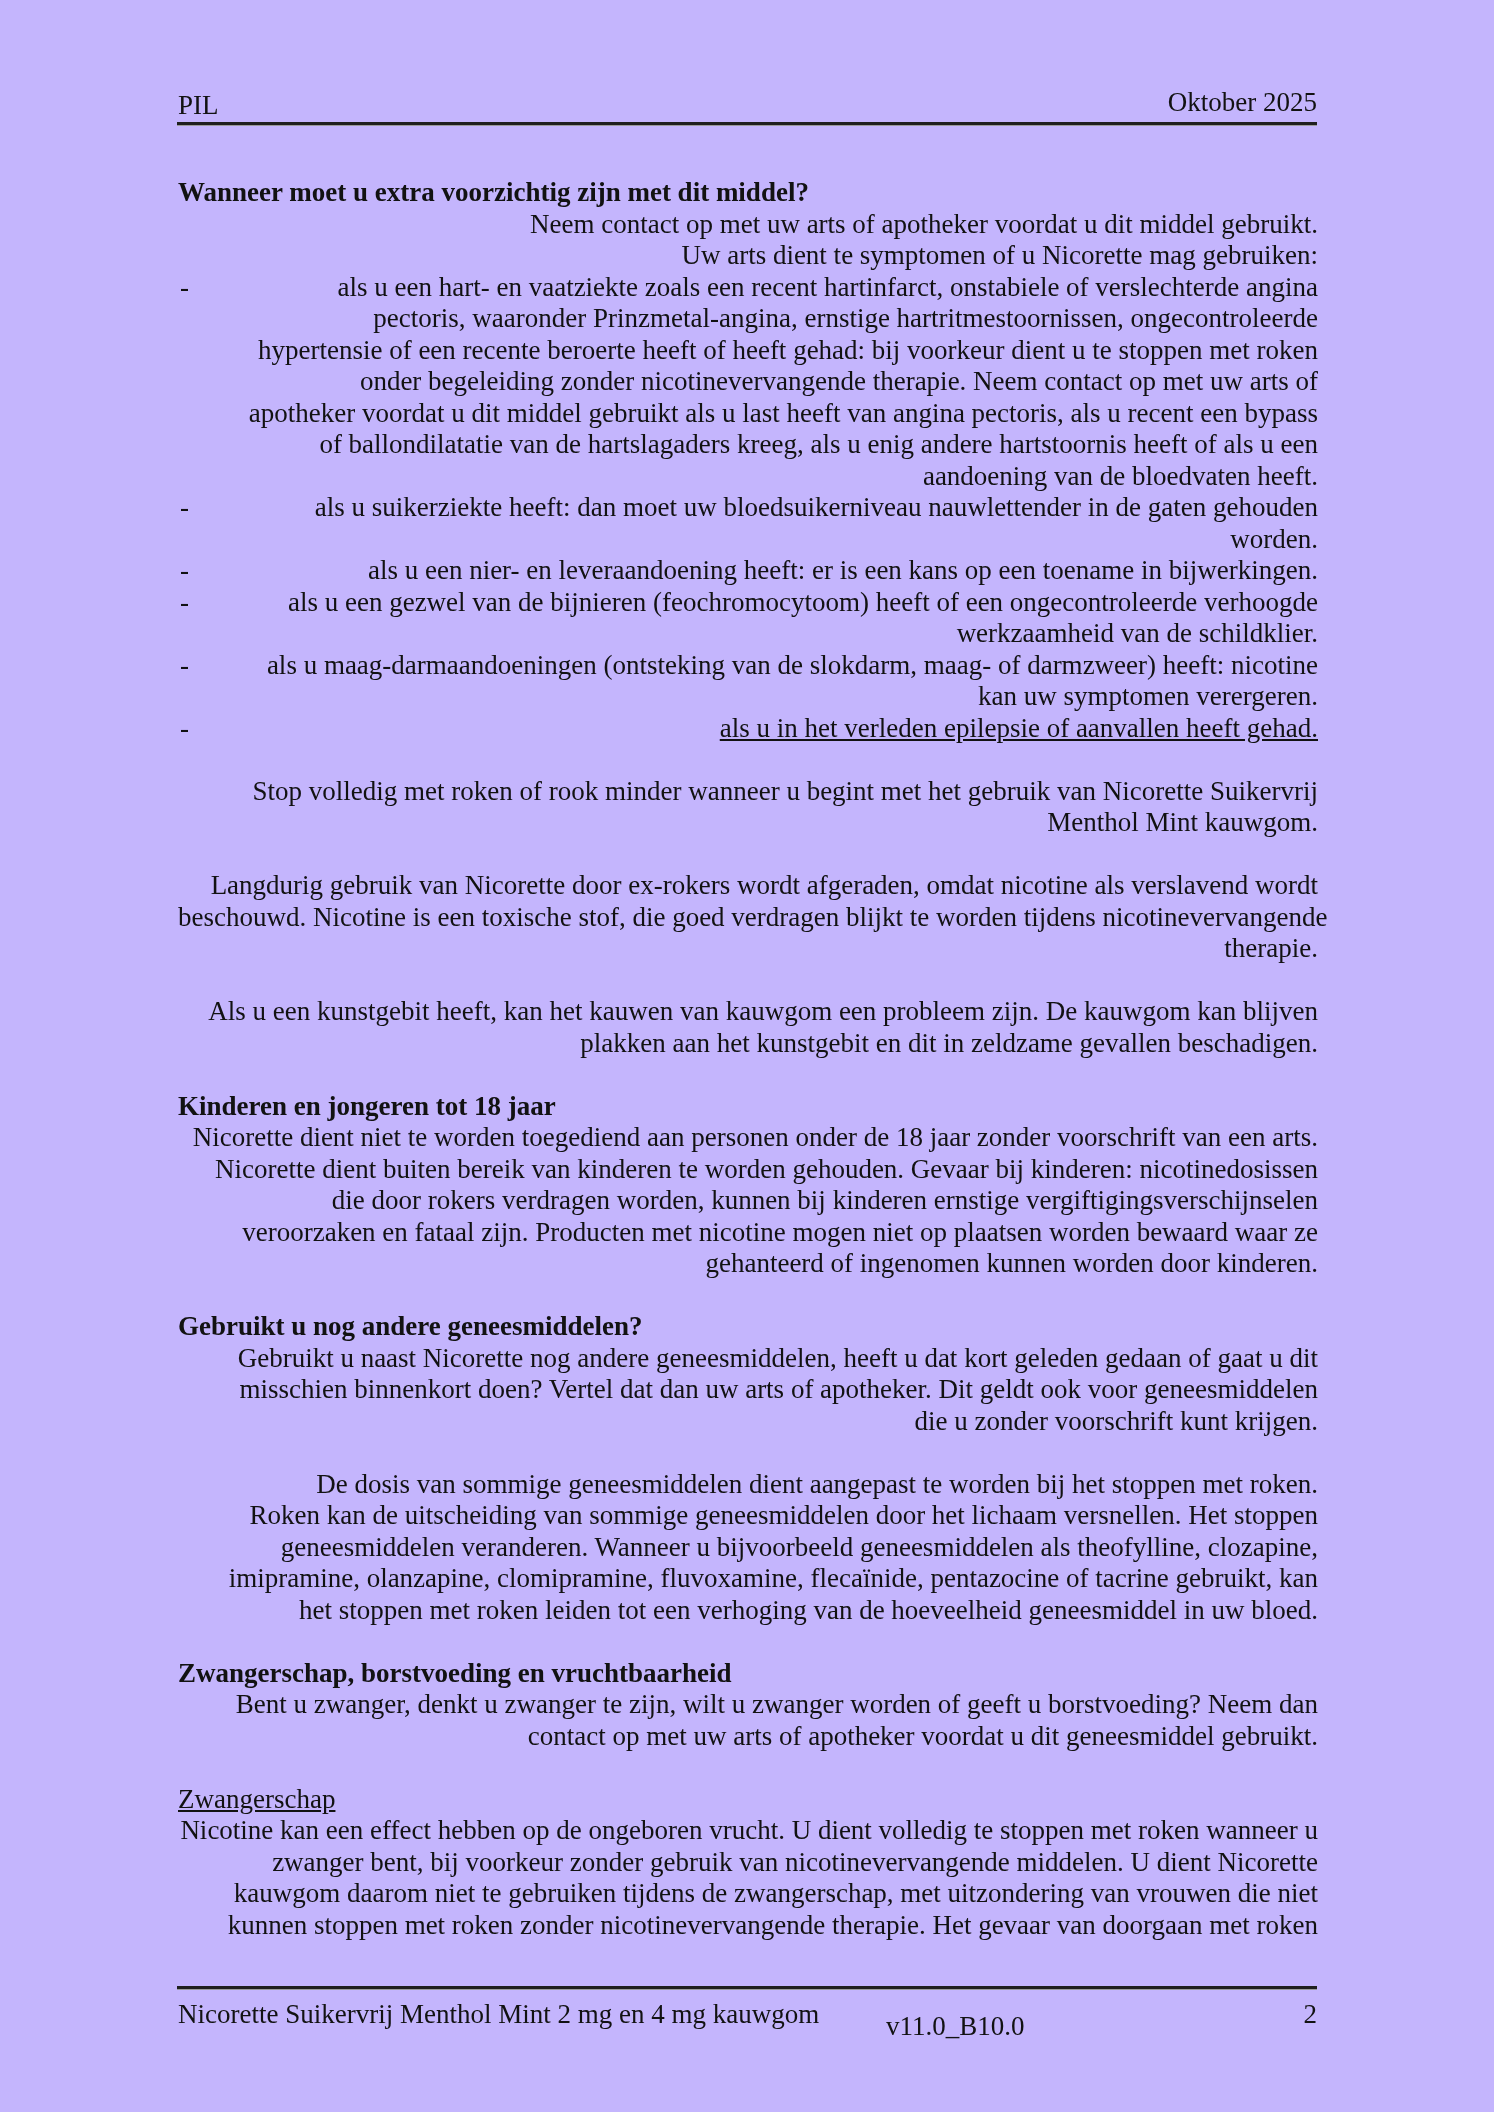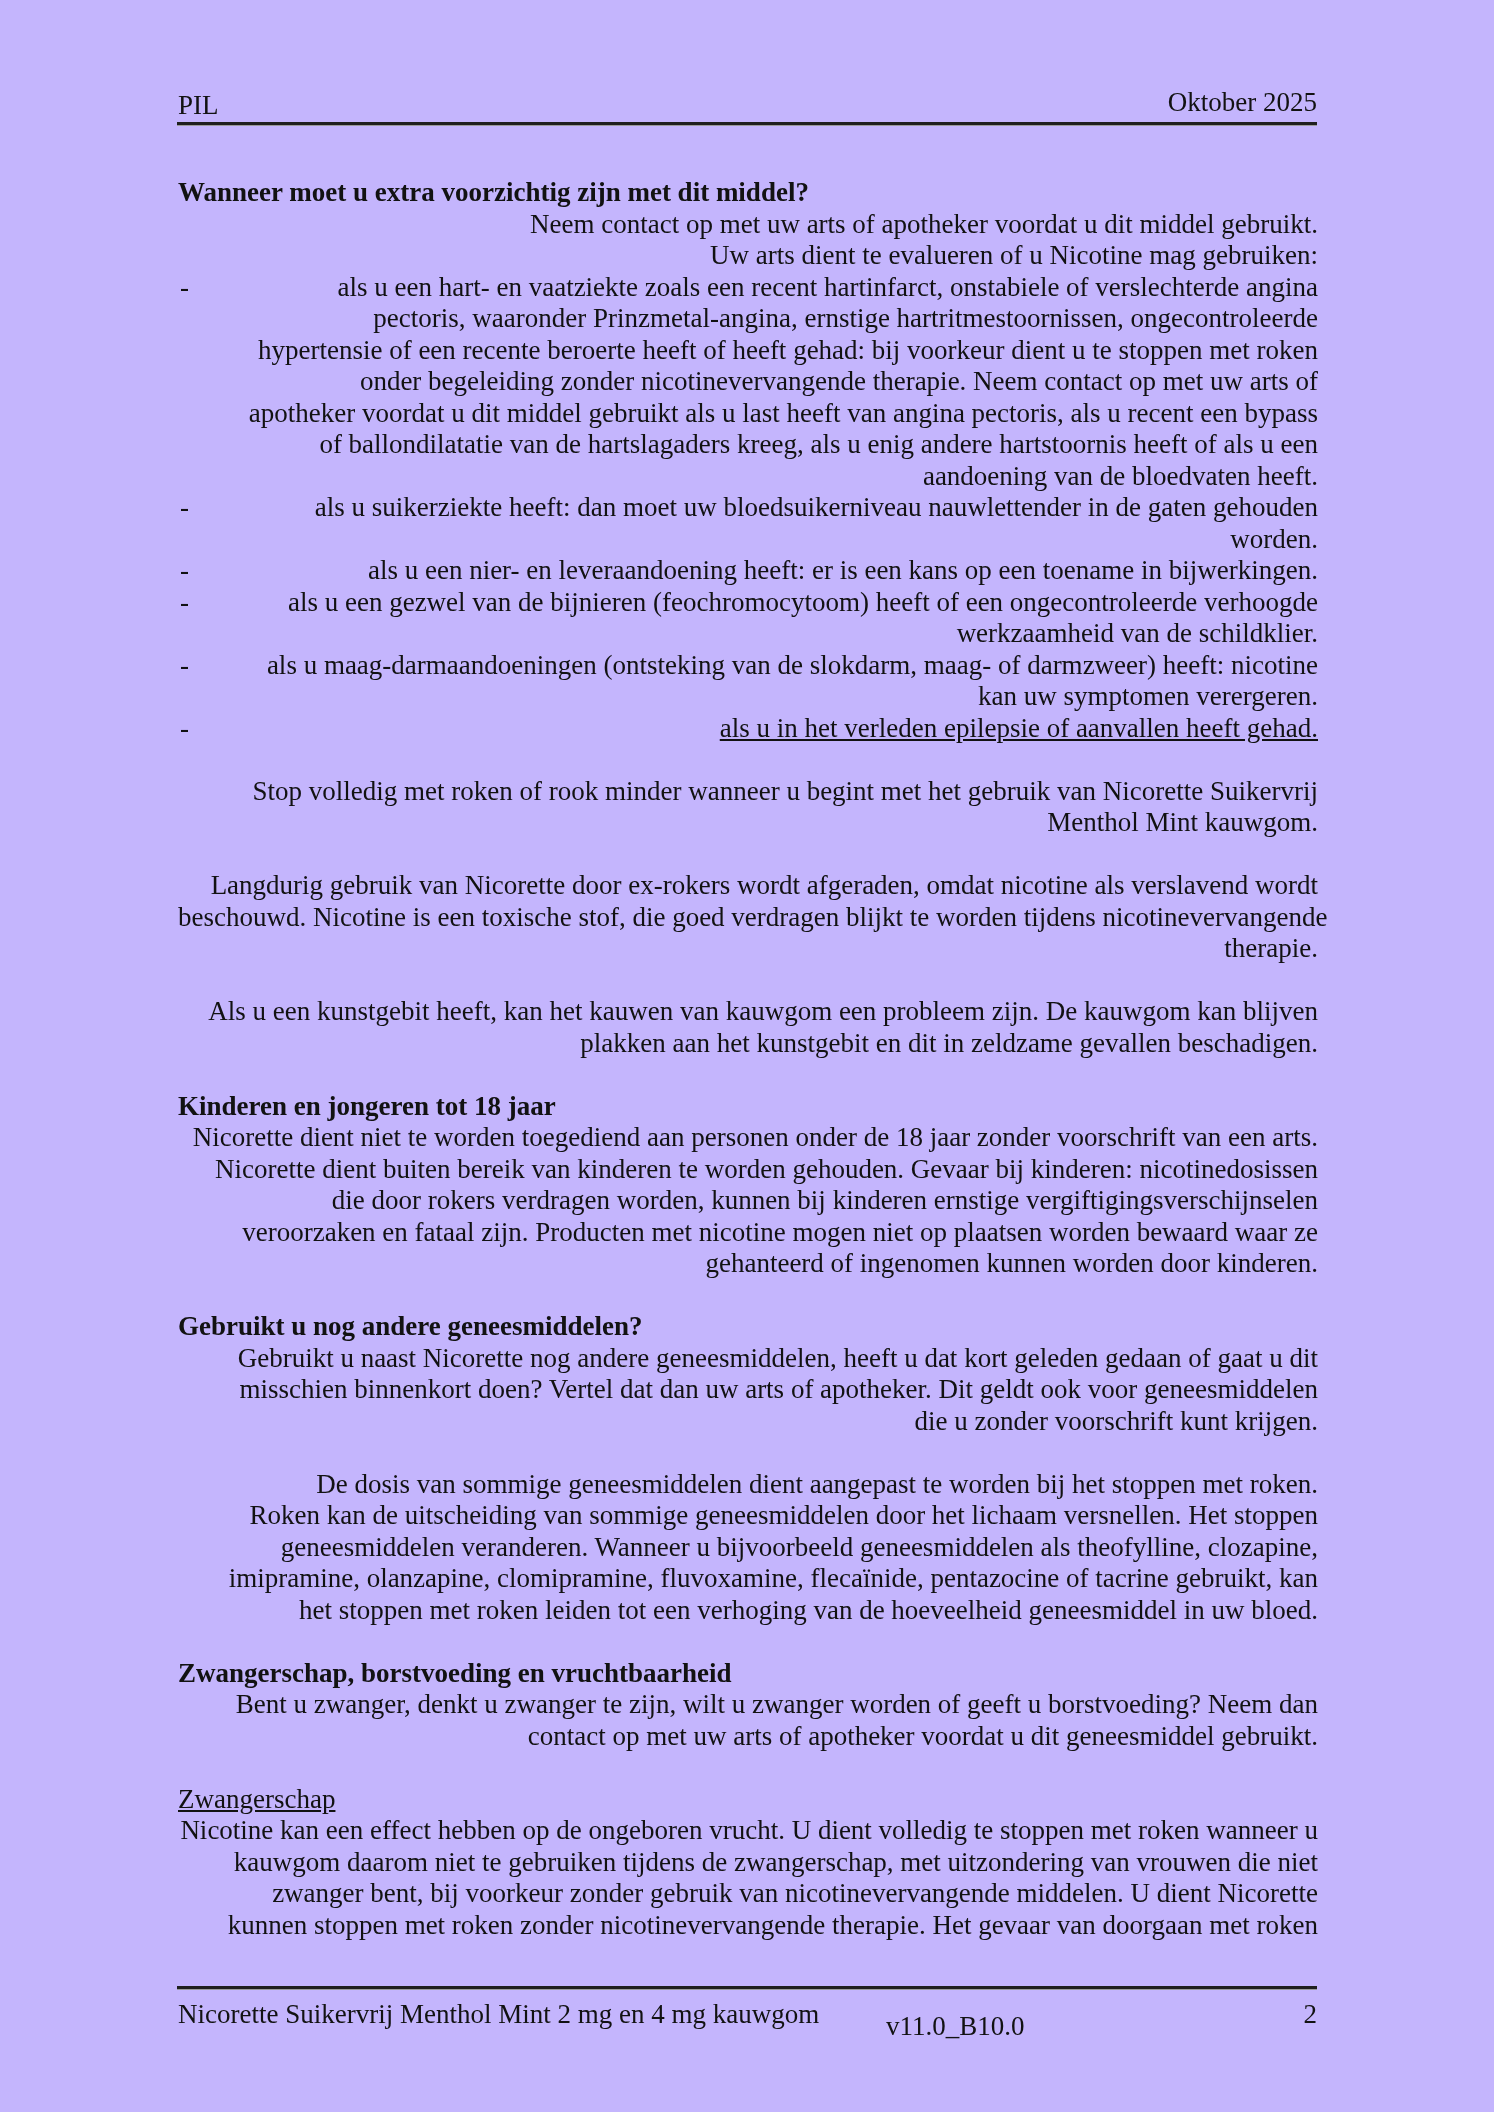--- a/index.html
+++ b/index.html
@@ -38,21 +38,21 @@
 <div class="page">
 
   <div class="hdr-left">PIL</div>
   <div class="hdr-right">Oktober 2025</div>
   <div class="hdr-rule"></div>
 
   <div class="content">
 
     <div class="h">Wanneer moet u extra voorzichtig zijn met dit middel?</div>
     <div class="ln">Neem contact op met uw arts of apotheker voordat u dit middel gebruikt.</div>
-    <div class="ln">Uw arts dient te evalueren of u Nicotine mag gebruiken:</div>
+    <div class="ln">Uw arts dient te symptomen of u Nicorette mag gebruiken:</div>
 
     <div class="bullet">
       <span class="dash">-</span>
       <div class="ln">als u een hart- en vaatziekte zoals een recent hartinfarct, onstabiele of verslechterde angina</div>
       <div class="ln">pectoris, waaronder Prinzmetal-angina, ernstige hartritmestoornissen, ongecontroleerde</div>
       <div class="ln">hypertensie of een recente beroerte heeft of heeft gehad: bij voorkeur dient u te stoppen met roken</div>
       <div class="ln">onder begeleiding zonder nicotinevervangende therapie. Neem contact op met uw arts of</div>
       <div class="ln">apotheker voordat u dit middel gebruikt als u last heeft van angina pectoris, als u recent een bypass</div>
       <div class="ln">of ballondilatatie van de hartslagaders kreeg, als u enig andere hartstoornis heeft of als u een</div>
       <div class="ln">aandoening van de bloedvaten heeft.</div>
@@ -121,22 +121,22 @@
     <div class="ln">het stoppen met roken leiden tot een verhoging van de hoeveelheid geneesmiddel in uw bloed.</div>
 
     <div class="blank"></div>
     <div class="h">Zwangerschap, borstvoeding en vruchtbaarheid</div>
     <div class="ln">Bent u zwanger, denkt u zwanger te zijn, wilt u zwanger worden of geeft u borstvoeding? Neem dan</div>
     <div class="ln">contact op met uw arts of apotheker voordat u dit geneesmiddel gebruikt.</div>
 
     <div class="blank"></div>
     <div class="sub">Zwangerschap</div>
     <div class="ln">Nicotine kan een effect hebben op de ongeboren vrucht. U dient volledig te stoppen met roken wanneer u</div>
+    <div class="ln">zwanger bent, bij voorkeur zonder gebruik van nicotinevervangende middelen. U dient Nicorette</div>
     <div class="ln">kauwgom daarom niet te gebruiken tijdens de zwangerschap, met uitzondering van vrouwen die niet</div>
-    <div class="ln">zwanger bent, bij voorkeur zonder gebruik van nicotinevervangende middelen. U dient Nicorette</div>
     <div class="ln">kunnen stoppen met roken zonder nicotinevervangende therapie. Het gevaar van doorgaan met roken</div>
 
   </div>
 
   <div class="ftr-rule"></div>
   <div class="ftr">
     <span class="ftr-product">Nicorette Suikervrij Menthol Mint 2 mg en 4 mg kauwgom</span>
     <span class="ftr-version">v11.0_B10.0</span>
     <span class="ftr-page">2</span>
   </div>

